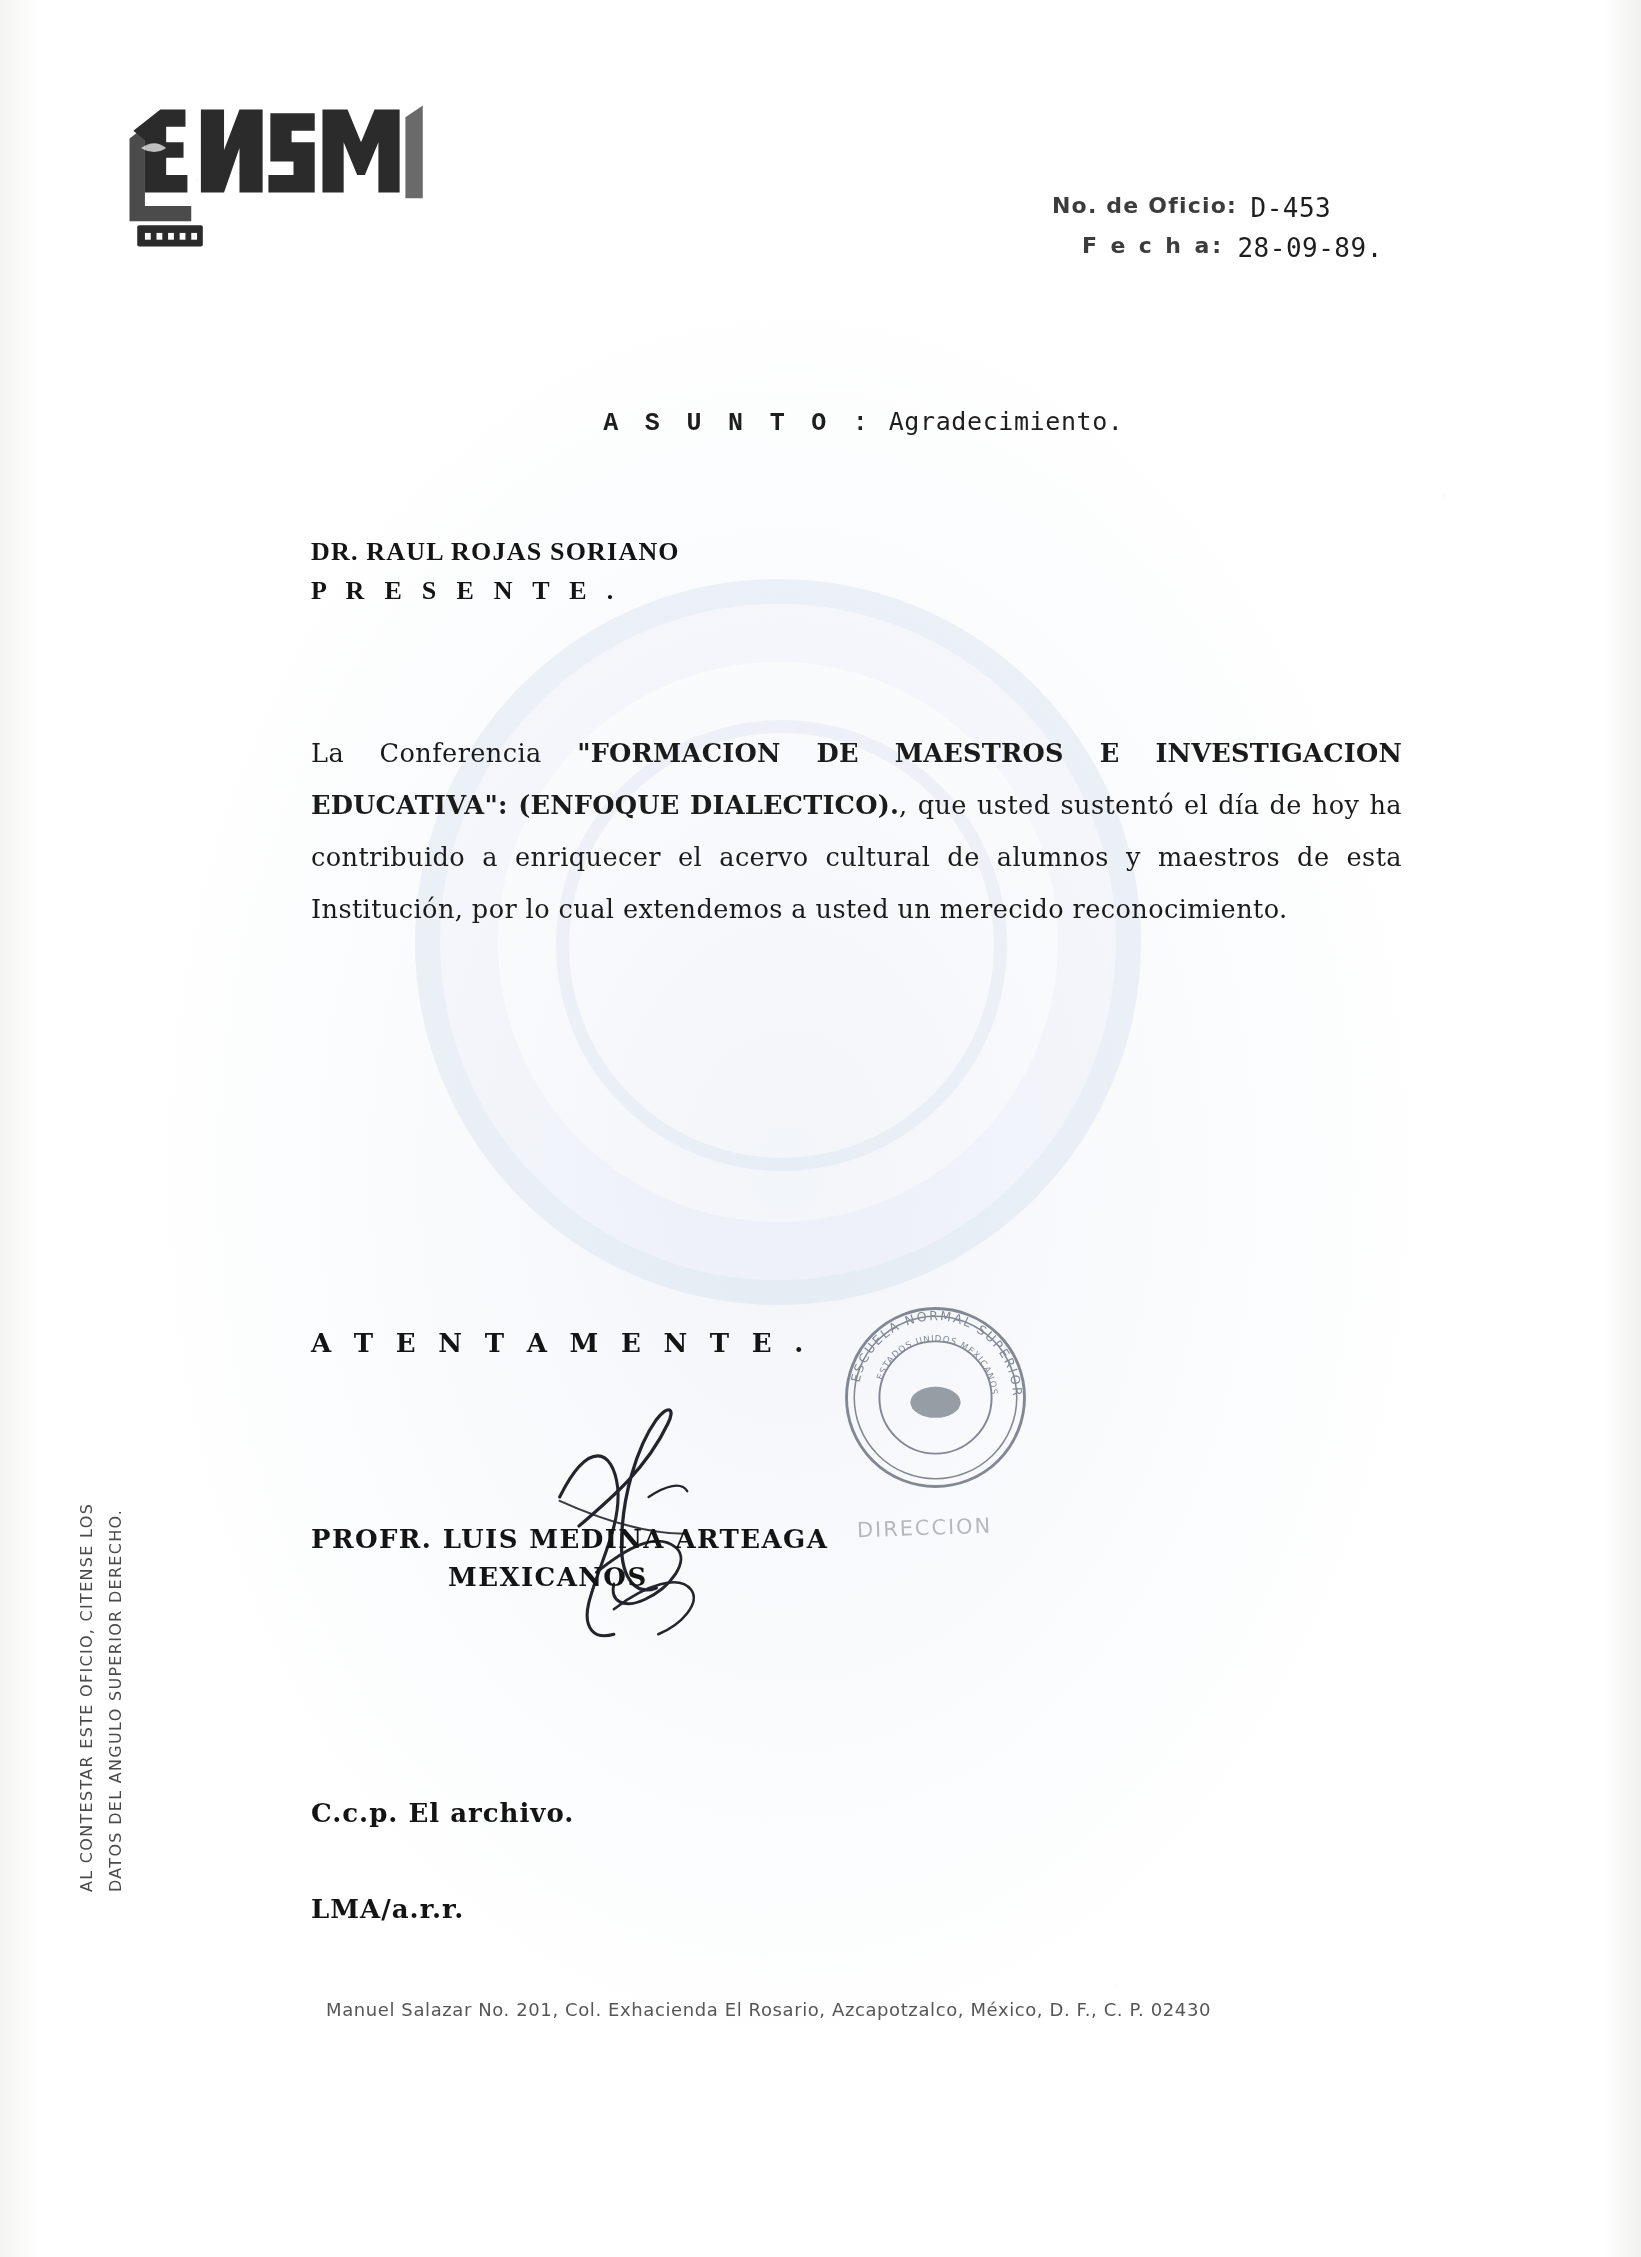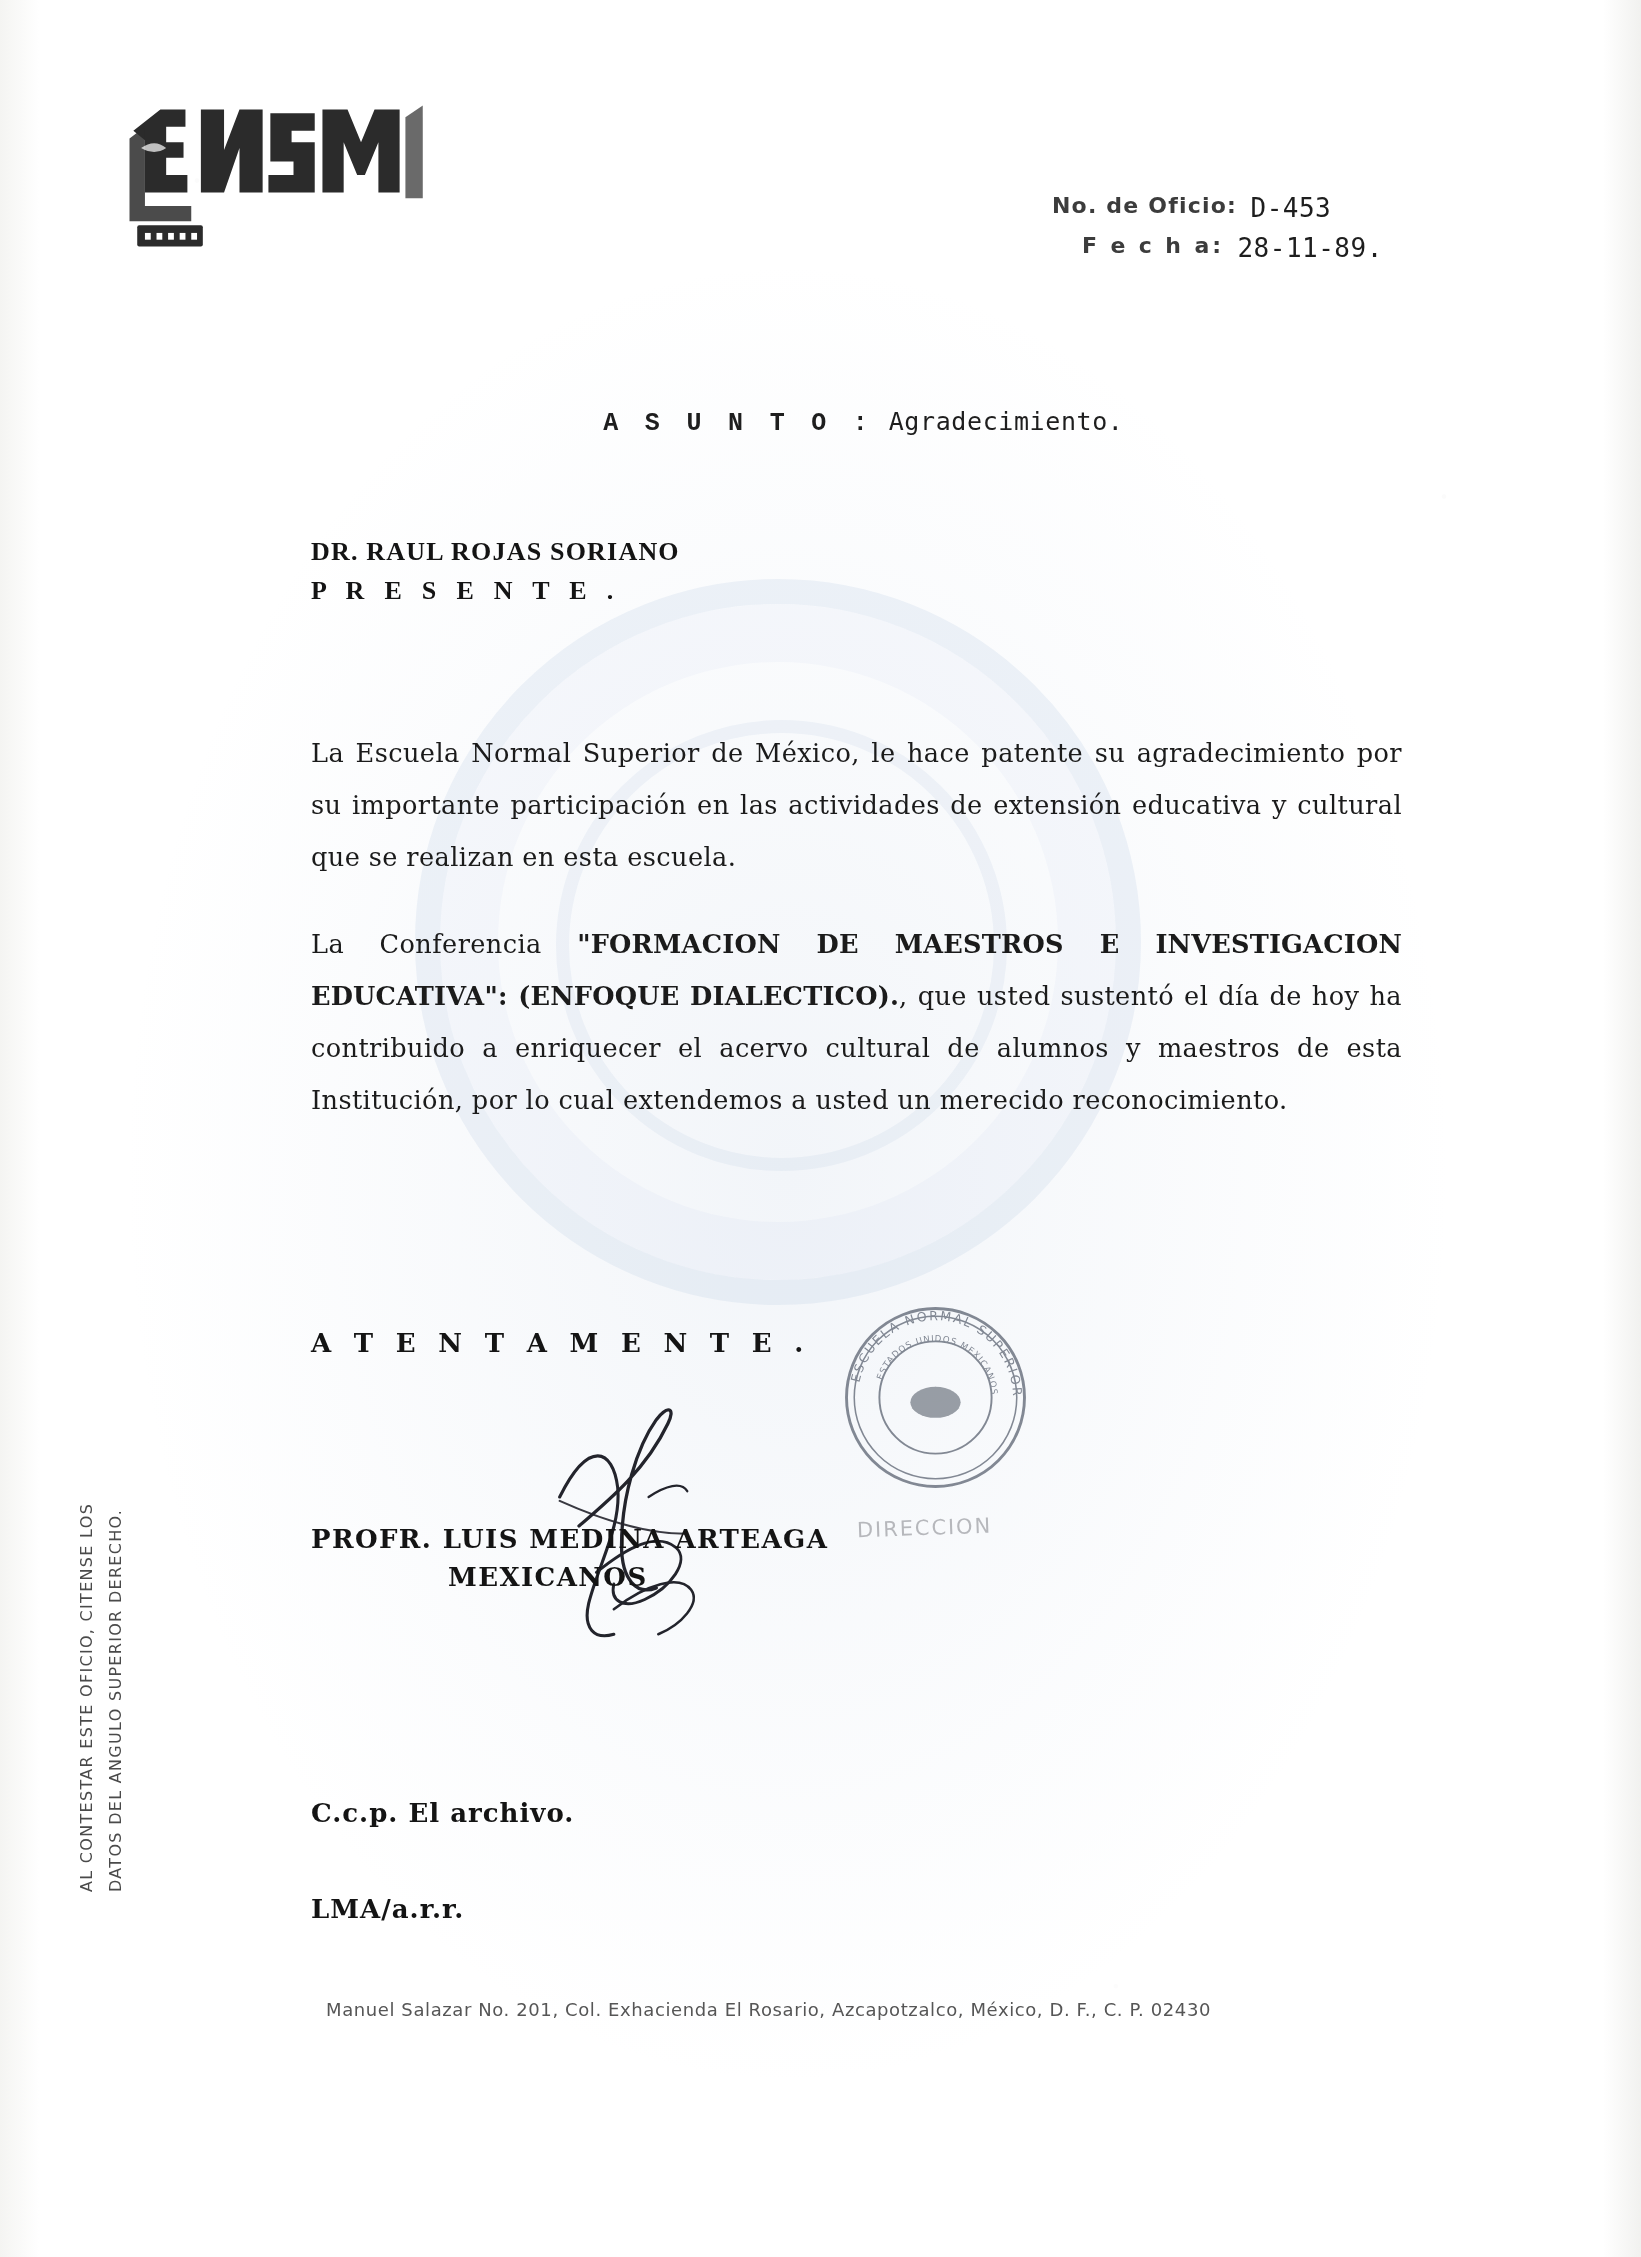--- a/index.html
+++ b/index.html
@@ -289,35 +289,34 @@
     </svg>
   </div>
 
   <div class="meta">
     <div class="row">
       <span class="lbl">No. de Oficio:</span>
       <span class="val">D-453</span>
     </div>
     <div class="row">
       <span class="lbl fecha">F e c h a:</span>
-      <span class="val">28-11-89.</span>
+      <span class="val">28-09-89.</span>
     </div>
   </div>
 
   <div class="asunto">
     <span class="k">A S U N T O :</span><span> </span><span class="v">Agradecimiento.</span>
   </div>
 
   <div class="addressee">
     <div>DR. RAUL ROJAS SORIANO</div>
     <div class="presente">P R E S E N T E .</div>
   </div>
 
   <div class="body-wrap">
-    <p class="para">La Escuela Normal Superior de México, le hace patente su agradecimiento por su importante participación en las actividades de extensión educativa y cultural que se realizan en esta escuela.</p>
     <p class="para"><span>La Conferencia </span><b>"FORMACION DE MAESTROS E INVESTIGACION EDUCATIVA": (ENFOQUE DIALECTICO).</b><span>, que usted sustentó el día de hoy ha contribuido a enriquecer el acervo cultural de alumnos y maestros de esta Institución, por lo cual extendemos a usted un merecido reconocimiento.</span></p>
   </div>
 
   <div class="atentamente">A T E N T A M E N T E .</div>
 
   <div class="signature">
     <svg width="290" height="290" viewBox="0 0 300 300" xmlns="http://www.w3.org/2000/svg">
       <g fill="none" stroke="#23242c" stroke-linecap="round" stroke-linejoin="round">
         <path d="M40 120 C 70 60, 95 70, 100 110 C 104 150, 80 190, 70 230 C 64 256, 76 268, 96 262" stroke-width="3.2"></path>
         <path d="M60 150 C 95 120, 130 90, 152 44 C 160 28, 152 24, 140 40 C 120 68, 104 120, 104 170 C 104 206, 120 222, 140 214" stroke-width="3.4"></path>

